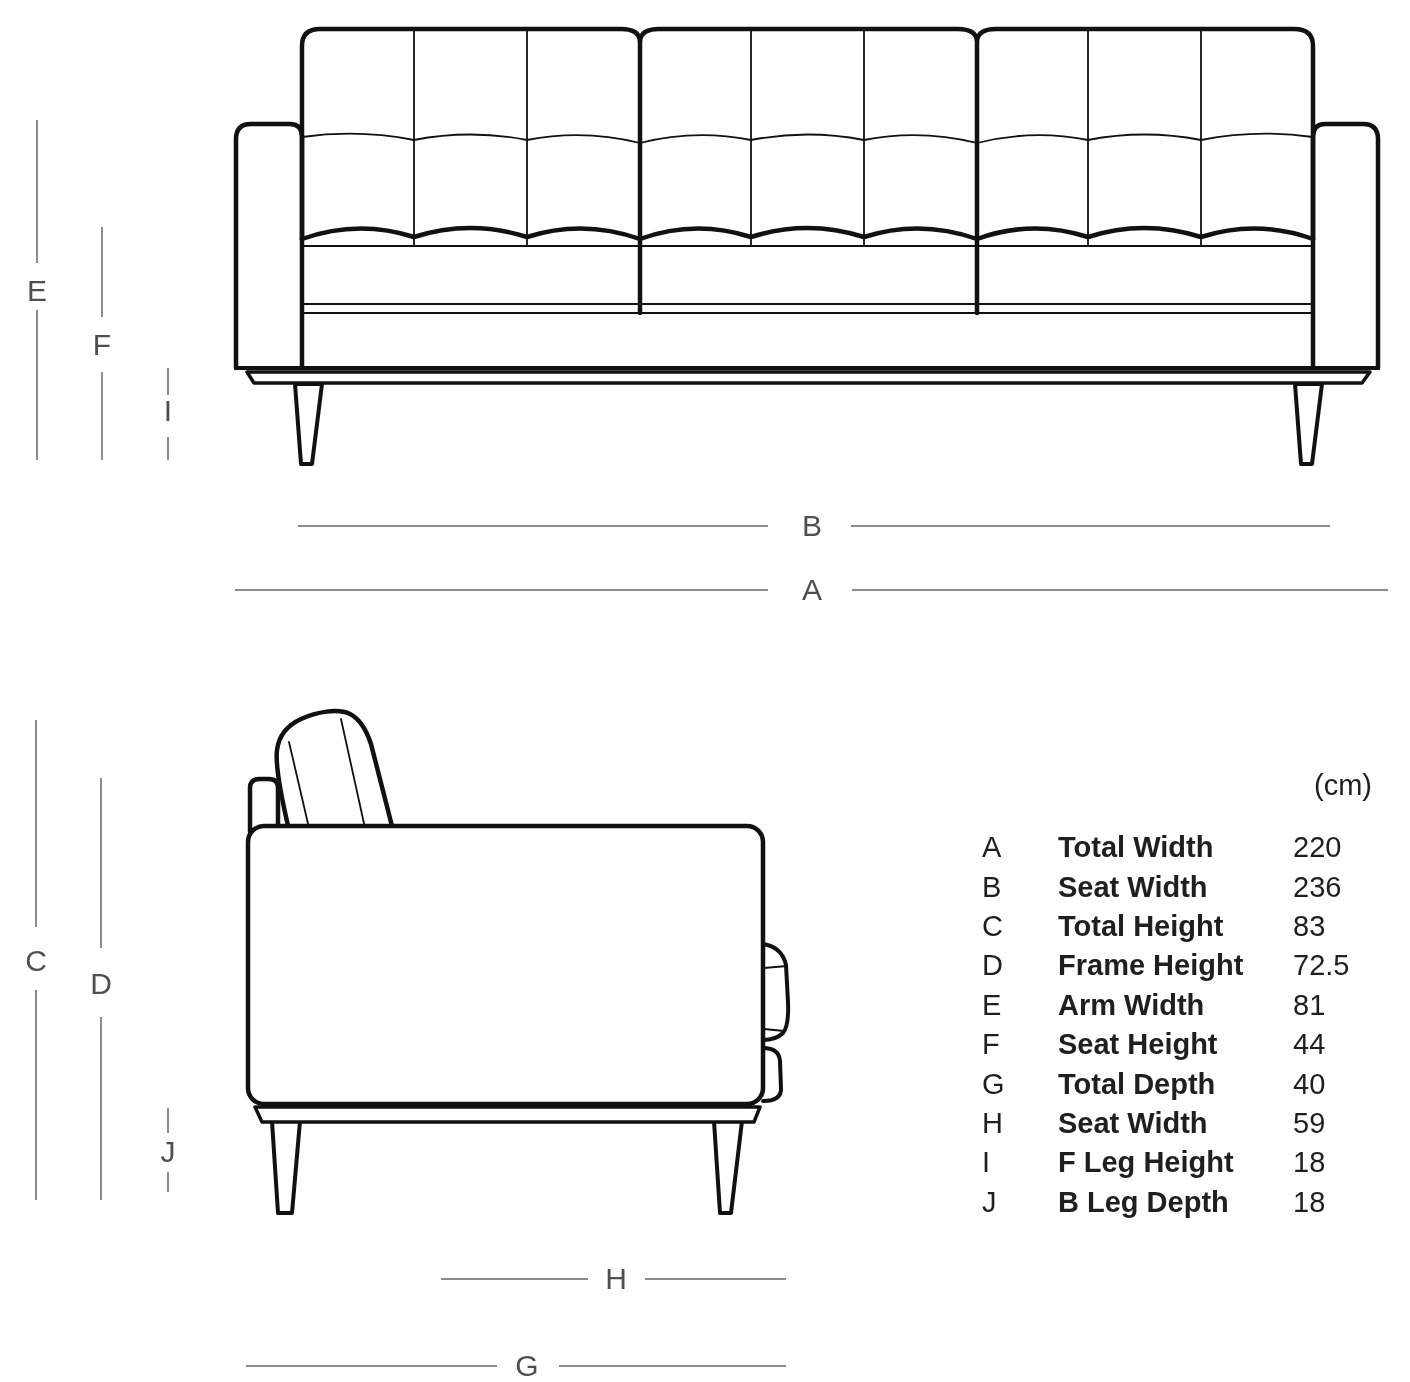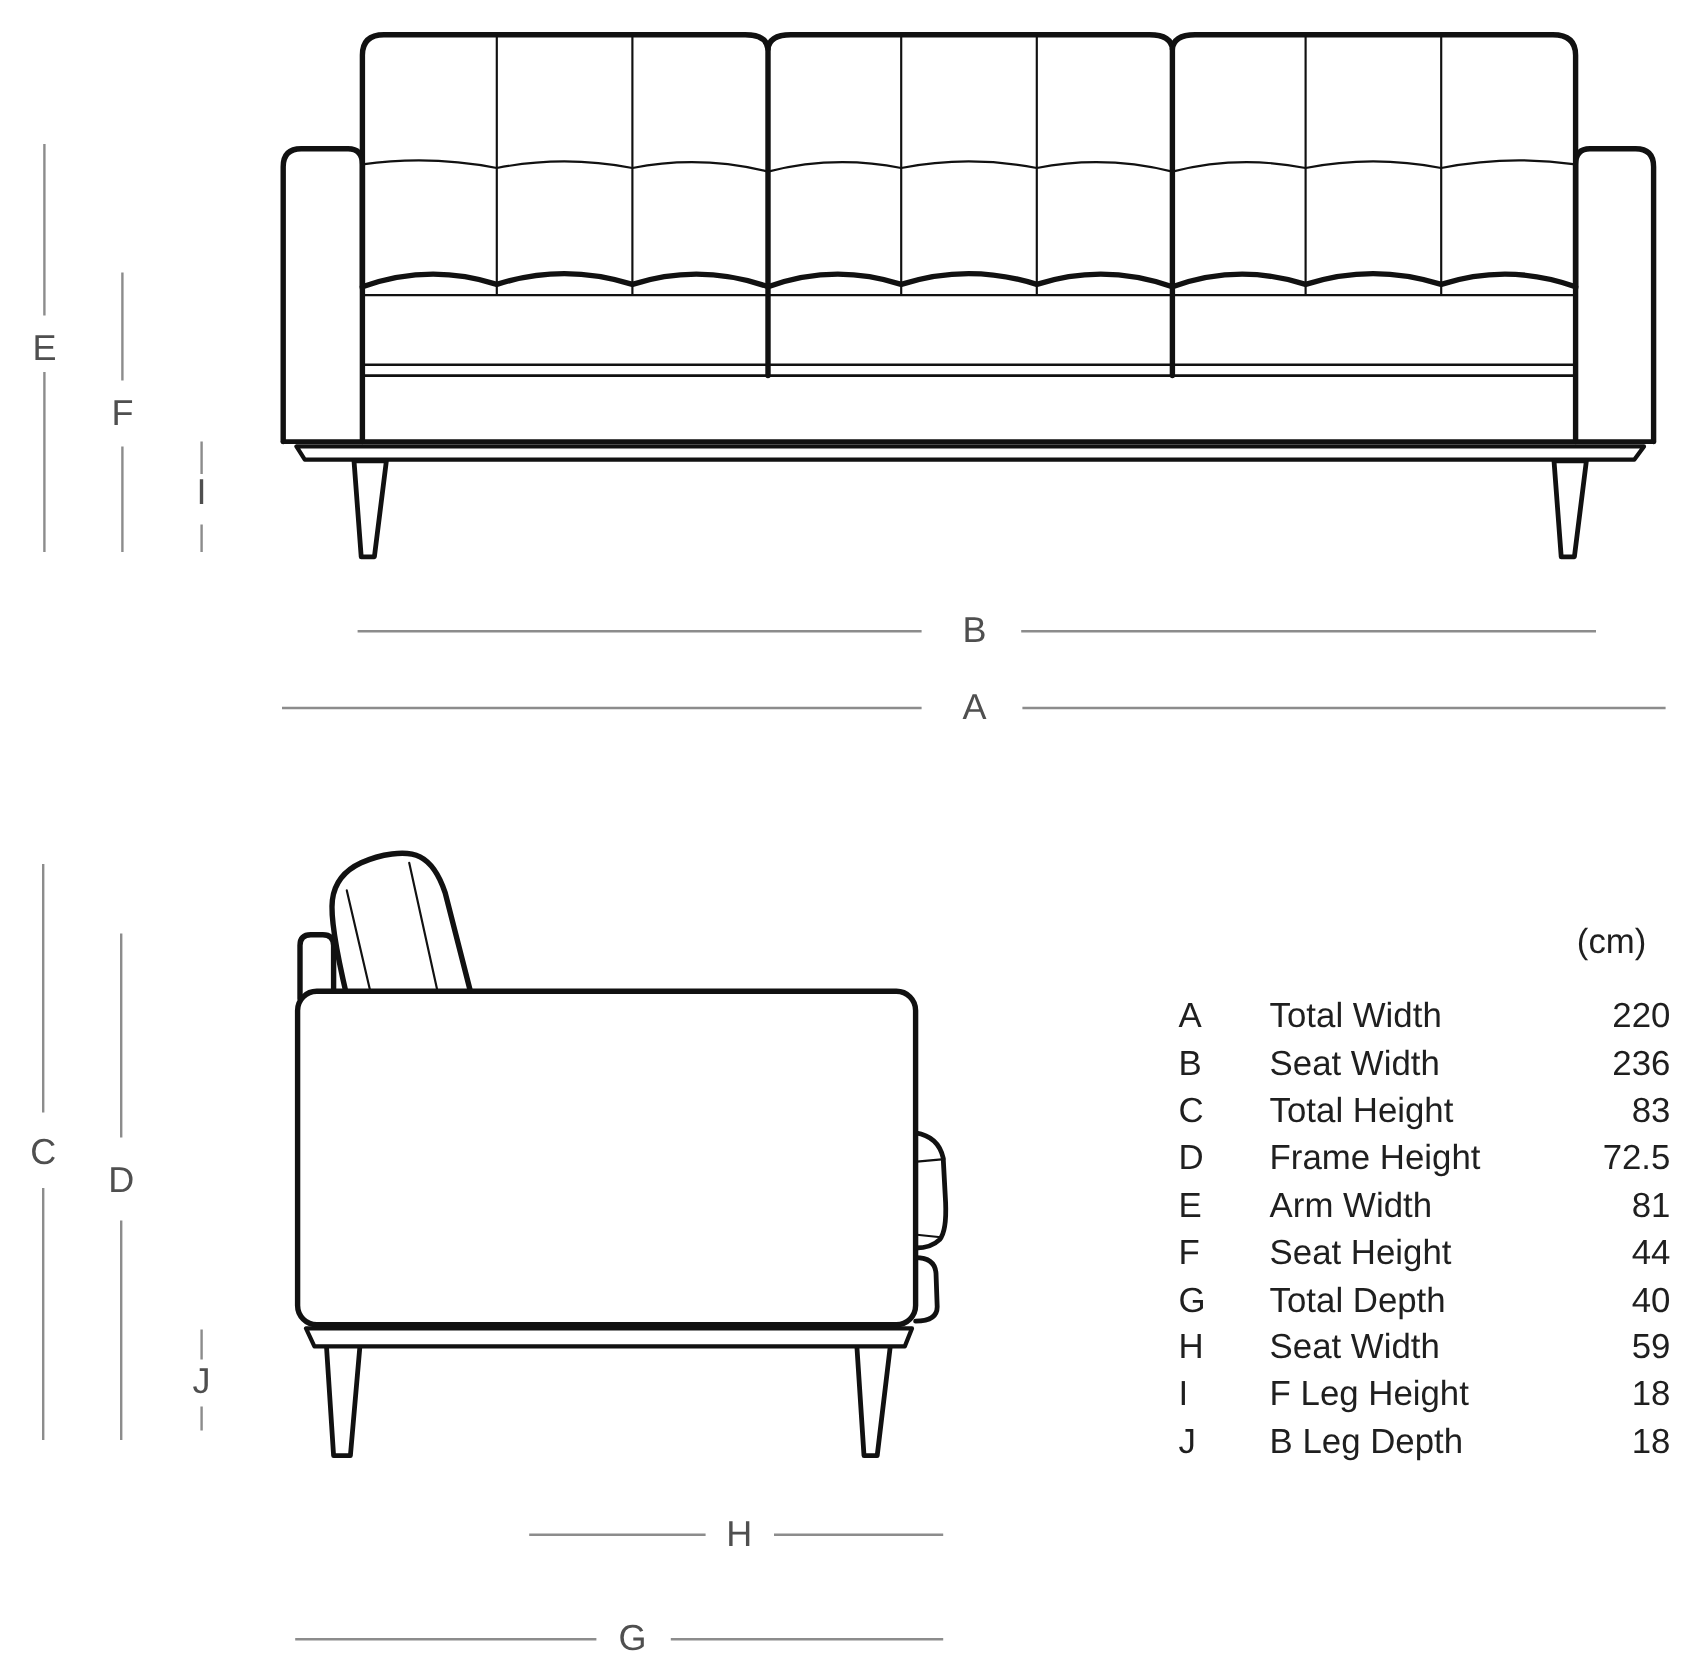--- a/index.html
+++ b/index.html
@@ -44,22 +44,22 @@
   }
   .t-row {
     display: flex;
     align-items: center;
     height: 39.4px;
     font-size: 29px;
     color: #1f1f1f;
     white-space: nowrap;
   }
   .t-key  { width: 76px;  flex: 0 0 auto; }
-  .t-name { width: 235px; flex: 0 0 auto; }
-  .t-val  { flex: 1 1 auto; text-align: right; }
+  .t-name { width: 235px; flex: 0 0 auto; font-weight: bold; }
+  .t-val  { flex: 1 1 auto; }
 </style>
 </head>
 <body>
 
 <div class="canvas">
 
   <svg class="art" width="1410" height="1382" viewBox="0 0 1410 1382">
 
     <g fill="none" stroke="#111111" stroke-linecap="round" stroke-linejoin="round">
 

